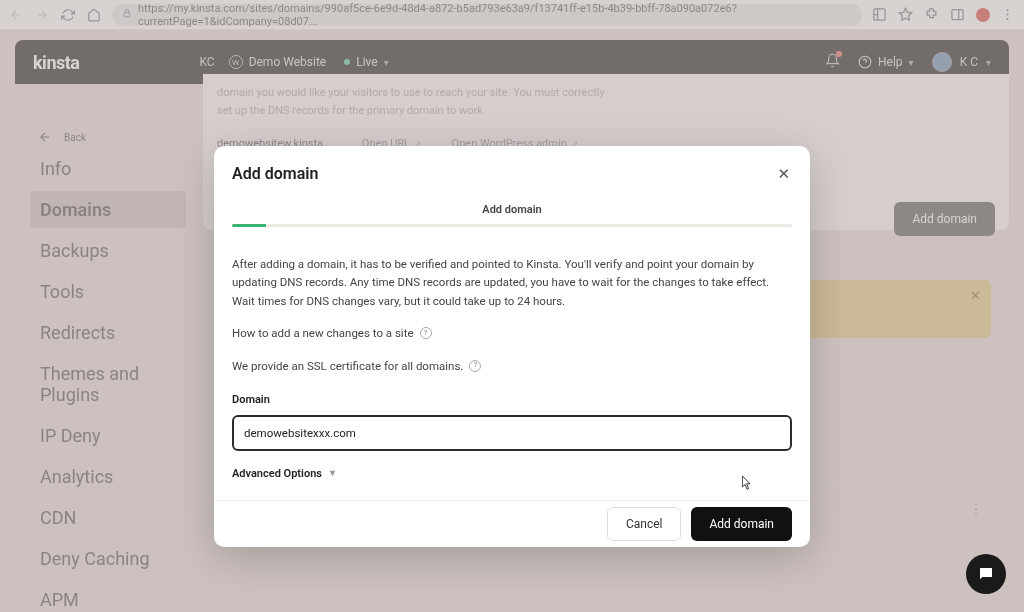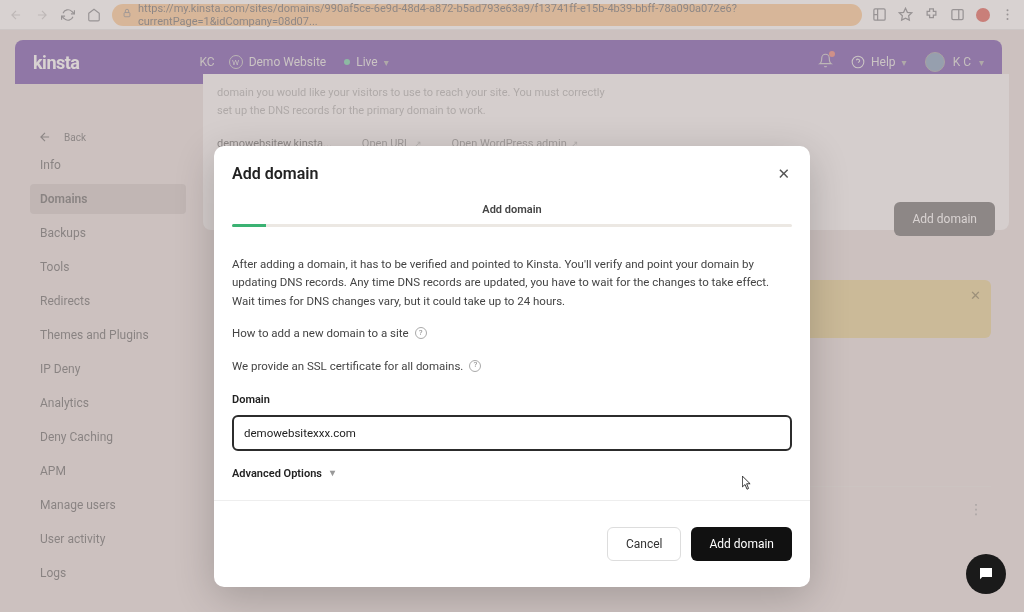--- a/index.html
+++ b/index.html
@@ -1,46 +1,46 @@
 <!DOCTYPE html>
 <html><head>
 <meta charset="utf-8">
 <style>
 * { margin:0; padding:0; box-sizing:border-box; font-family:-apple-system,BlinkMacSystemFont,"Segoe UI",Roboto,sans-serif; }
 body { width:1024px; height:612px; background:#e0d5d3; overflow:hidden; position:relative; }
 
 .browser-bar { height:30px; background:#fff; display:flex; align-items:center; padding:0 8px; gap:10px; border-bottom:1px solid #e0e0e0; }
 .browser-bar .nav-icon { width:16px; height:16px; color:#5f6368; cursor:pointer; display:flex; align-items:center; justify-content:center; }
 .browser-bar .nav-icon.disabled { color:#bdbdbd; }
-.url-bar { flex:1; background:#fdba74; border-radius:14px; height:22px; display:flex; align-items:center; padding:0 10px; font-size:11px; color:#444; }
+.url-bar { flex:1; background:#e5e5e5; border-radius:14px; height:22px; display:flex; align-items:center; padding:0 10px; font-size:11px; color:#444; }
 .url-bar .lock { margin-right:6px; }
 .browser-right { display:flex; gap:10px; align-items:center; }
 .browser-right .icon { width:16px; height:16px; color:#5f6368; }
 .ext-dot { width:14px; height:14px; border-radius:50%; background:#d93025; }
 
-.topbar { margin:10px 22px 0 15px; height:44px; background:#4c1d95; border-radius:8px 8px 0 0; display:flex; align-items:center; padding:0 18px; color:#d0cfcf; font-size:12px; }
+.topbar { margin:10px 15px 0 15px; height:44px; background:#000000; border-radius:8px 8px 0 0; display:flex; align-items:center; padding:0 18px; color:#d0cfcf; font-size:12px; }
 .logo { color:#fff; font-size:18px; font-weight:700; letter-spacing:-0.5px; margin-right:120px; }
 .topbar .site-tag { margin-right:14px; }
 .topbar .wp-icon { width:14px; height:14px; border:1.5px solid #b5b5b5; border-radius:50%; display:inline-flex; align-items:center; justify-content:center; margin-right:6px; font-size:8px; }
 .topbar .site-name { color:#ddd; margin-right:18px; }
 .topbar .status-dot { width:6px; height:6px; background:#44c28d; border-radius:50%; display:inline-block; margin-right:6px; }
 .topbar .live { color:#ddd; margin-right:6px; }
 .chev { color:#999; font-size:10px; }
 .topbar-right { margin-left:auto; display:flex; align-items:center; gap:18px; }
 .bell { position:relative; color:#bbb; }
 .bell .dot { position:absolute; top:-2px; right:-2px; width:6px; height:6px; background:#e85b4b; border-radius:50%; }
 .help { display:flex; align-items:center; gap:6px; color:#ddd; }
 .user { display:flex; align-items:center; gap:8px; }
 .avatar { width:20px; height:20px; border-radius:50%; background:#5b7fa8; border:1px solid #888; }
 
 .side-back { position:absolute; left:36px; top:128px; display:flex; align-items:center; gap:10px; color:#444; font-size:10px; cursor:pointer; }
 .back-arrow { width:18px; height:18px; display:inline-flex; align-items:center; justify-content:center; }
 
 .sidebar { position:absolute; left:30px; top:150px; width:156px; }
-.sidebar .item { padding:8px 10px; font-size:12px; color:#3a3a3a; border-radius:4px; cursor:pointer; margin-bottom:4px; }
+.sidebar .item { padding:8px 10px; font-size:18px; color:#3a3a3a; border-radius:4px; cursor:pointer; margin-bottom:4px; }
 .sidebar .item.active { background:#c5b9b6; font-weight:600; }
 
 .content-behind { position:absolute; left:203px; top:74px; right:15px; background:#f7f6f5; border-radius:0 0 8px 8px; padding:10px 14px 80px 14px; }
 .hint { font-size:11px; color:#999; line-height:1.6; max-width:400px; }
 .subrow { margin-top:18px; display:flex; gap:30px; font-size:11px; }
 .subrow .d1 { color:#444; }
 .subrow .lnk { color:#777; display:inline-flex; align-items:center; gap:4px; }
 .ext-icon { font-size:9px; color:#aaa; }
 .btn-primary-behind { position:absolute; right:14px; top:128px; background:#444; color:#fff; font-size:12px; padding:10px 18px; border:none; border-radius:6px; cursor:pointer; }
 .warning-strip { position:absolute; left:18px; right:18px; top:206px; height:58px; background:#dec271; border-radius:6px; }
@@ -61,21 +61,21 @@
 .tabrow .tab.active { font-weight:600; }
 .tabrow .tab.muted { color:#999; }
 .progress { height:3px; background:#ece8e3; margin:0 18px; border-radius:2px; overflow:hidden; }
 .progress .fill { height:100%; width:6%; background:#3bb273; }
 .modal-body { padding:28px 18px 0 18px; font-size:11.5px; color:#444; line-height:1.6; }
 .help-line { margin-top:14px; display:flex; align-items:center; gap:6px; }
 .qmark { width:12px; height:12px; border:1px solid #aaa; border-radius:50%; display:inline-flex; align-items:center; justify-content:center; font-size:8px; color:#888; }
 .label { margin-top:16px; font-size:11px; font-weight:600; color:#222; }
 .domain-input { margin-top:6px; width:100%; border:2px solid #2c2c2c; border-radius:6px; padding:9px 10px; font-size:11.5px; color:#222; outline:none; }
 .adv { margin-top:14px; display:flex; align-items:center; gap:8px; font-size:11px; font-weight:600; color:#222; cursor:pointer; padding-bottom:18px; }
-.modal-foot { border-top:1px solid #eee; padding:26px 18px; display:flex; justify-content:flex-end; gap:10px; }
+.modal-foot { border-top:1px solid #eee; padding:6px 18px; display:flex; justify-content:flex-end; gap:10px; }
 .btn-sec { background:#fff; border:1px solid #ddd; color:#333; font-size:12px; padding:9px 18px; border-radius:6px; cursor:pointer; }
 .btn-pri { background:#111; border:none; color:#fff; font-size:12px; padding:9px 18px; border-radius:6px; cursor:pointer; }
 
 .chat-fab { position:absolute; right:18px; bottom:18px; width:40px; height:40px; background:#1a1a1a; border-radius:50%; display:flex; align-items:center; justify-content:center; }
 .chat-fab svg { fill:#fff; }
 .cursor { position:absolute; left:742px; top:476px; width:10px; height:14px; pointer-events:none; }
 </style>
 </head>
 <body>
 
@@ -177,20 +177,21 @@
 
 <div class="sidebar">
   <div class="item"><span>Info</span></div>
   <div class="item active"><span>Domains</span></div>
   <div class="item"><span>Backups</span></div>
   <div class="item"><span>Tools</span></div>
   <div class="item"><span>Redirects</span></div>
   <div class="item"><span>Themes and Plugins</span></div>
   <div class="item"><span>IP Deny</span></div>
   <div class="item"><span>Analytics</span></div>
+  <div class="item"><span>CDN</span></div>
   <div class="item"><span>Deny Caching</span></div>
   <div class="item"><span>APM</span></div>
   <div class="item"><span>Manage users</span></div>
   <div class="item"><span>User activity</span></div>
   <div class="item"><span>Logs</span></div>
 </div>
 
 <div class="content-behind">
   <div class="hint">domain you would like your visitors to use to reach your site. You must correctly set up the DNS records for the primary domain to work.</div>
   <div class="subrow">
@@ -224,21 +225,21 @@
   </div>
   <div class="tabrow">
     <div class="tab active">Add domain</div>
   </div>
   <div class="progress">
       <div class="fill"></div>
     </div>
   <div class="modal-body">
     <p>After adding a domain, it has to be verified and pointed to Kinsta. You'll verify and point your domain by updating DNS records. Any time DNS records are updated, you have to wait for the changes to take effect. Wait times for DNS changes vary, but it could take up to 24 hours.</p>
     <div class="help-line">
-      <span>How to add a new domain to a site</span>
+      <span>How to add a new changes to a site</span>
       <span class="qmark">?</span>
     </div>
     <div class="help-line">
       <span>We provide an SSL certificate for all domains.</span>
       <span class="qmark">?</span>
     </div>
     <div class="label">Domain</div>
     <input class="domain-input" type="text" value="demowebsitexxx.com" style="">
     <div class="adv">
       <span>Advanced Options</span>

